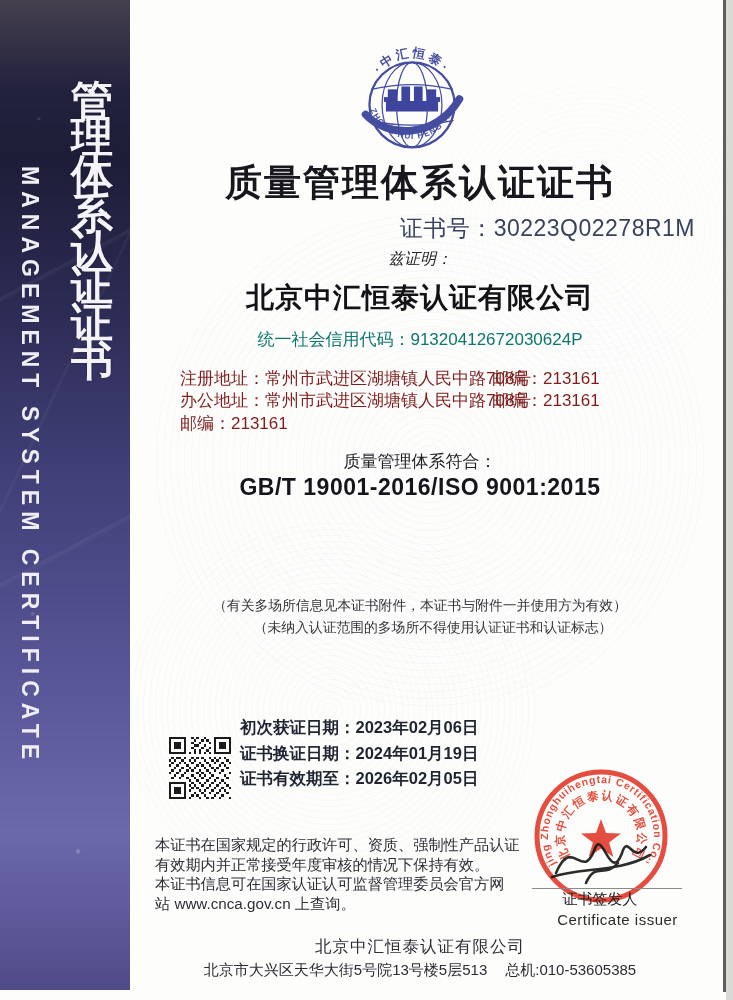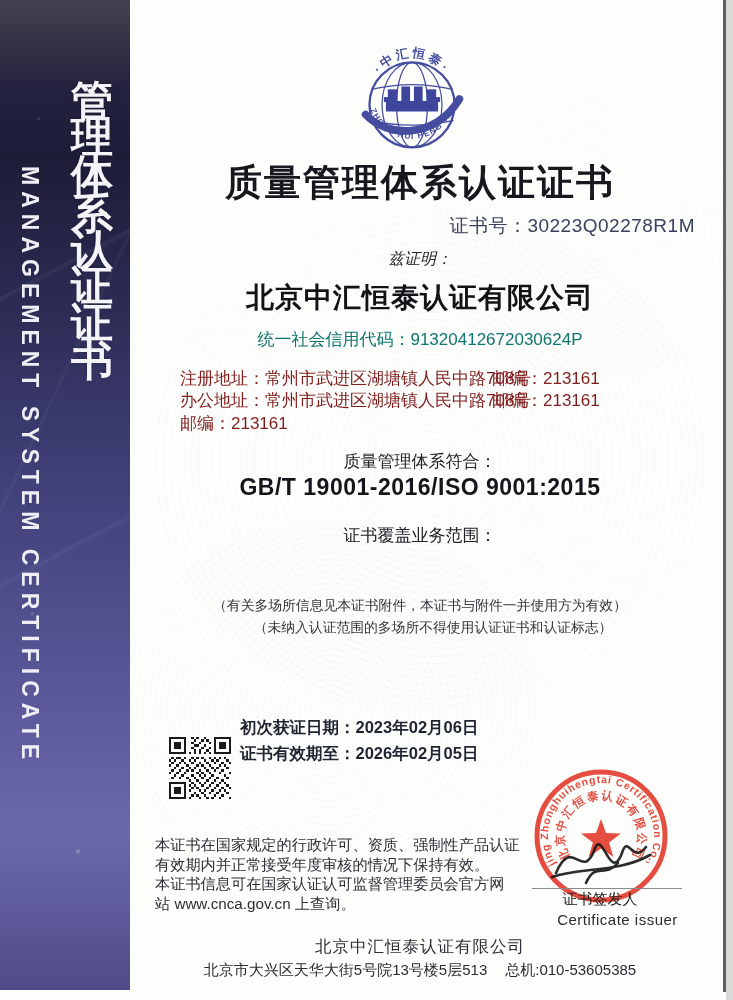--- a/index.html
+++ b/index.html
@@ -42,21 +42,21 @@
     position:absolute;top:166px;left:16px;
     writing-mode:vertical-rl;
     font-size:23px;font-weight:700;color:#eeeef4;letter-spacing:6px;
   }
   
   .main{position:absolute;left:130px;top:0;width:580px;height:1000px;}
   .abs{position:absolute;}
   .center{left:0;width:100%;text-align:center;}
   .logo-wrap{left:224px;top:40px;width:116px;height:120px;}
   .title{top:158px;font-size:37px;font-weight:700;letter-spacing:2px;color:#17171d;}
-  .cert-no{top:213px;right:15px;font-size:19px;color:#39415c;letter-spacing:.5px;}
+  .cert-no{top:213px;right:15px;font-size:23px;color:#39415c;letter-spacing:.5px;}
   .certify{top:249px;font-size:16px;color:#26262c;font-style:italic;}
   .company{top:279px;font-size:28px;font-weight:700;color:#121217;letter-spacing:1px;}
   .credit{top:328px;font-size:17px;color:#0f766e;}
   .addresses{left:50px;top:368px;font-size:17px;color:#7f1d1d;line-height:22.4px;}
   .addr-row{display:flex;white-space:nowrap;}
   .addr-main{width:312px;}
   .std-label{top:450px;font-size:17px;color:#222228;}
   .standard{top:474px;font-size:23px;font-weight:700;letter-spacing:.5px;color:#15151b;}
   .scope-label{top:524px;font-size:17px;color:#222228;}
   .scope{top:565px;font-size:19px;font-weight:700;color:#15151a;letter-spacing:.5px;}
@@ -145,38 +145,38 @@
         <span><span>邮编：</span><span>213161</span></span>
       </div>
       <div class="addr-row">
         <span><span>邮编：</span><span>213161</span></span>
       </div>
     </div>
 
     <div class="abs center std-label">质量管理体系符合：</div>
     <div class="abs center standard">GB/T 19001-2016/ISO 9001:2015</div>
 
-    <div class="abs center scope-label">证书覆盖业务范围：</div>
     <div class="abs center note note1">（有关多场所信息见本证书附件，本证书与附件一并使用方为有效）</div>
     <div class="abs center note note2">（未纳入认证范围的多场所不得使用认证证书和认证标志）</div>
 
     <div class="abs qr">
       <svg width="64" height="62" viewBox="0 0 25 25" shape-rendering="crispEdges">
         <rect width="25" height="25" fill="#fff"></rect>
         <g fill="#1a1a1a">
           <path fill-rule="evenodd" d="M0 0h7v7H0z M1 1v5h5V1z M2 2h3v3H2z"></path>
           <path fill-rule="evenodd" d="M18 0h7v7h-7z M19 1v5h5V1z M20 2h3v3h-3z"></path>
           <path fill-rule="evenodd" d="M0 18h7v7H0z M1 19v5h5v-5z M2 20h3v3H2z"></path>
           <path d="M9 0h1v1H9z M11 0h1v1h-1z M14 0h1v1h-1z M10 1h1v1h-1z M13 1h1v1h-1z M15 1h1v1h-1z M9 2h1v1H9z M12 2h1v1h-1z M16 2h1v1h-1z M10 3h1v1h-1z M11 3h1v1h-1z M14 3h1v1h-1z M9 4h1v1H9z M13 4h1v1h-1z M16 4h1v1h-1z M10 5h1v1h-1z M12 5h1v1h-1z M15 5h1v1h-1z M8 6h1v1H8z M10 6h1v1h-1z M12 6h1v1h-1z M14 6h1v1h-1z M16 6h1v1h-1z M1 8h1v1H1z M3 8h1v1H3z M4 8h1v1H4z M6 8h1v1H6z M9 8h1v1H9z M11 8h1v1h-1z M13 8h1v1h-1z M16 8h1v1h-1z M18 8h1v1h-1z M20 8h1v1h-1z M22 8h1v1h-1z M0 9h1v1H0z M2 9h1v1H2z M5 9h1v1H5z M8 9h1v1H8z M10 9h1v1h-1z M14 9h1v1h-1z M17 9h1v1h-1z M19 9h1v1h-1z M23 9h1v1h-1z M1 10h1v1H1z M4 10h1v1H4z M6 10h1v1H6z M9 10h1v1H9z M12 10h1v1h-1z M15 10h1v1h-1z M18 10h1v1h-1z M21 10h1v1h-1z M24 10h1v1h-1z M0 11h1v1H0z M3 11h1v1H3z M7 11h1v1H7z M11 11h1v1h-1z M13 11h1v1h-1z M16 11h1v1h-1z M20 11h1v1h-1z M22 11h1v1h-1z M2 12h1v1H2z M5 12h1v1H5z M8 12h1v1H8z M10 12h1v1h-1z M14 12h1v1h-1z M17 12h1v1h-1z M19 12h1v1h-1z M23 12h1v1h-1z M1 13h1v1H1z M4 13h1v1H4z M7 13h1v1H7z M9 13h1v1H9z M12 13h1v1h-1z M15 13h1v1h-1z M18 13h1v1h-1z M21 13h1v1h-1z M0 14h1v1H0z M3 14h1v1H3z M6 14h1v1H6z M11 14h1v1h-1z M13 14h1v1h-1z M16 14h1v1h-1z M20 14h1v1h-1z M24 14h1v1h-1z M2 15h1v1H2z M5 15h1v1H5z M9 15h1v1H9z M12 15h1v1h-1z M14 15h1v1h-1z M17 15h1v1h-1z M22 15h1v1h-1z M1 16h1v1H1z M4 16h1v1H4z M7 16h1v1H7z M10 16h1v1h-1z M13 16h1v1h-1z M16 16h1v1h-1z M19 16h1v1h-1z M23 16h1v1h-1z M8 17h1v1H8z M11 17h1v1h-1z M15 17h1v1h-1z M18 17h1v1h-1z M21 17h1v1h-1z M9 18h1v1H9z M12 18h1v1h-1z M14 18h1v1h-1z M17 18h1v1h-1z M20 18h1v1h-1z M22 18h1v1h-1z M8 19h1v1H8z M10 19h1v1h-1z M13 19h1v1h-1z M16 19h1v1h-1z M19 19h1v1h-1z M23 19h1v1h-1z M9 20h1v1H9z M11 20h1v1h-1z M15 20h1v1h-1z M18 20h1v1h-1z M21 20h1v1h-1z M24 20h1v1h-1z M8 21h1v1H8z M12 21h1v1h-1z M14 21h1v1h-1z M17 21h1v1h-1z M20 21h1v1h-1z M22 21h1v1h-1z M10 22h1v1h-1z M13 22h1v1h-1z M16 22h1v1h-1z M19 22h1v1h-1z M23 22h1v1h-1z M9 23h1v1H9z M11 23h1v1h-1z M14 23h1v1h-1z M18 23h1v1h-1z M21 23h1v1h-1z M8 24h1v1H8z M12 24h1v1h-1z M15 24h1v1h-1z M17 24h1v1h-1z M20 24h1v1h-1z M24 24h1v1h-1z"></path>
         </g>
       </svg>
     </div>
 
     <div class="abs dates">
       <div><span>初次获证日期：</span><span>2023年02月06日</span></div>
+      <div><span>证书换证日期：</span><span>2024年01月19日</span></div>
       <div><span>证书有效期至：</span><span>2026年02月05日</span></div>
     </div>
 
     <div class="abs validity">
       <div>本证书在国家规定的行政许可、资质、强制性产品认证</div>
       <div>有效期内并正常接受年度审核的情况下保持有效。</div>
       <div>本证书信息可在国家认证认可监督管理委员会官方网</div>
       <div>站 www.cnca.gov.cn 上查询。</div>
     </div>
 

